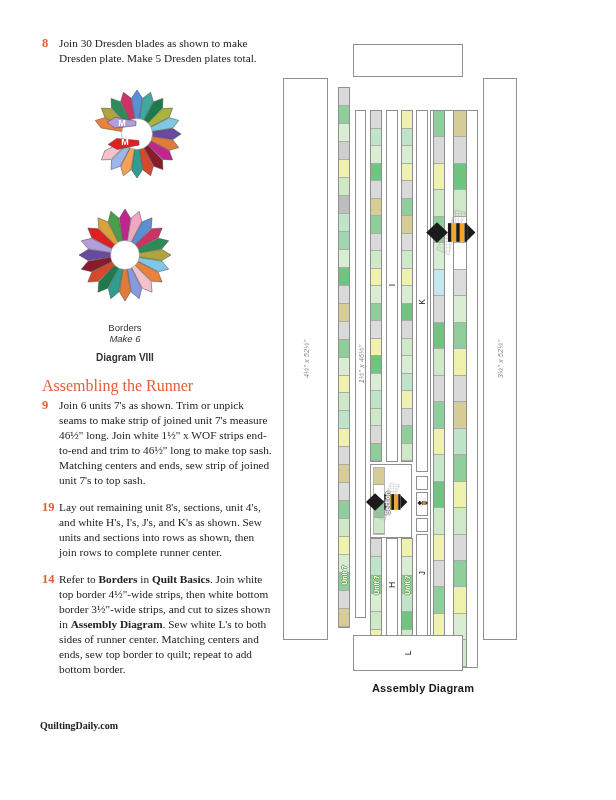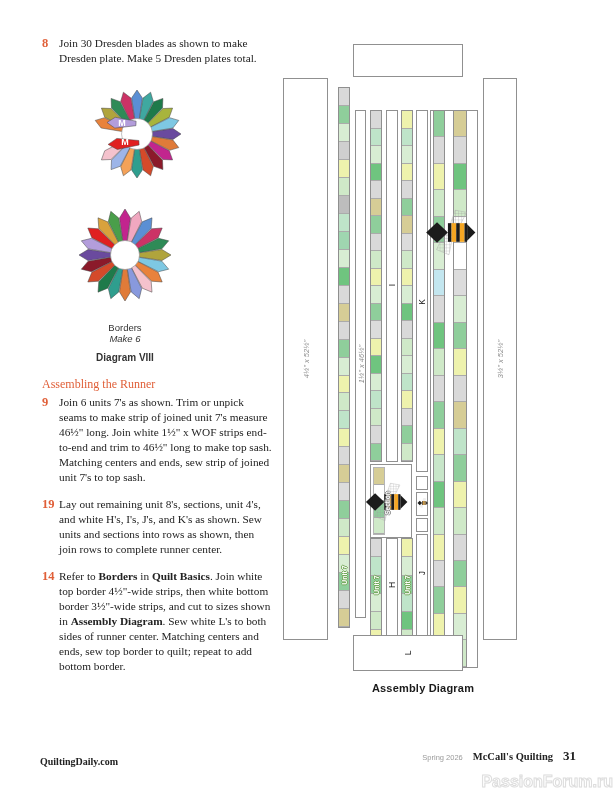--- a/index.html
+++ b/index.html
@@ -4,21 +4,21 @@
 <style>
   html,body{margin:0;padding:0;background:#fff;}
   .page{position:relative;width:616px;height:800px;background:#fff;overflow:hidden;
         font-family:"Liberation Serif",serif;color:#222;}
   
   .leftcol{position:absolute;left:42px;top:36px;width:232px;}
   .step{position:relative;padding-left:17px;margin-bottom:12px;}
   .num{position:absolute;left:0;top:0;width:14px;text-align:left;
        color:#e05f38;font-weight:bold;font-size:12.5px;}
   .steptext{margin:0;font-size:11.3px;line-height:1.33;}
-  .heading{margin:14px 0 3px 0;font-weight:normal;font-size:12px;color:#e05f38;
+  .heading{margin:14px 0 3px 0;font-weight:normal;font-size:16px;color:#e05f38;
            font-family:"Liberation Serif",serif;}
   .note{margin:0 0 8px 0;font-size:11px;line-height:1.33;}
   
   .dresden-fig{margin:4px 0 0 0;width:190px;}
   .dsvg{display:block;}
   .dlabel,.dmake,.dcaption{width:166px;text-align:center;
         font-family:"Liberation Sans",sans-serif;color:#333;}
   .dlabel{font-size:9.5px;margin-top:2px;}
   .dmake{font-size:9.5px;font-style:italic;}
   .dcaption{font-size:10px;font-weight:bold;margin-top:8px;}
@@ -36,21 +36,21 @@
   .seclabel{position:absolute;transform:translate(-50%,-50%) rotate(-90deg);
        font:bold 6.5px "Liberation Sans",sans-serif;color:#fff;white-space:nowrap;
        text-shadow:-1px 0 #8a8a8a,1px 0 #8a8a8a,0 -1px #8a8a8a,0 1px #8a8a8a;z-index:6;}
   .vletter{position:absolute;transform:translate(-50%,-50%) rotate(-90deg);
        font:8.5px "Liberation Sans",sans-serif;color:#111;white-space:nowrap;}
   .beewrap{position:absolute;z-index:5;}
   .u4box{display:flex;align-items:center;justify-content:center;}
   .dcapt{position:absolute;left:45px;top:642px;width:200px;text-align:center;
        font:bold 11px "Liberation Sans",sans-serif;color:#1a1a1a;letter-spacing:.2px;}
   
-  .footer-left{position:absolute;left:40px;top:756px;font:bold 10px "Liberation Serif",serif;color:#222;}
+  .footer-left{position:absolute;left:40px;top:720px;font:bold 10px "Liberation Serif",serif;color:#222;}
   .footer-right{position:absolute;right:40px;top:748px;display:flex;align-items:baseline;gap:10px;}
   .f-issue{font:7.5px "Liberation Sans",sans-serif;color:#9a9a9a;}
   .f-brand{font:bold 10.5px "Liberation Serif",serif;color:#222;}
   .f-page{font:bold 13px "Liberation Serif",serif;color:#222;}
   .watermark{position:absolute;right:3px;top:773px;
        font:bold 16px "Liberation Sans",sans-serif;color:#fff;
        -webkit-text-stroke:1px #ddd;text-shadow:0 0 1px #e3e3e3;}
 </style>
 </head>
 <body>
@@ -372,19 +372,13 @@
     <span class="vletter" style="left:114px;top:545px">H</span>
 
     <span class="vlabel" style="left:66px;top:535px">Unit 7</span>
     <span class="vlabel" style="left:98px;top:545px">Unit 7</span>
     <span class="vlabel" style="left:129px;top:545px">Unit 7</span>
 
     <div class="dcapt">Assembly Diagram</div>
   </div>
 
   <div class="footer-left">QuiltingDaily.com</div>
-  <div class="footer-right">
-    <span class="f-issue">Spring 2026</span>
-    <span class="f-brand">McCall's Quilting</span>
-    <span class="f-page">31</span>
-  </div>
-  <div class="watermark">PassionForum.ru</div>
 </div>
 
 </body></html>

